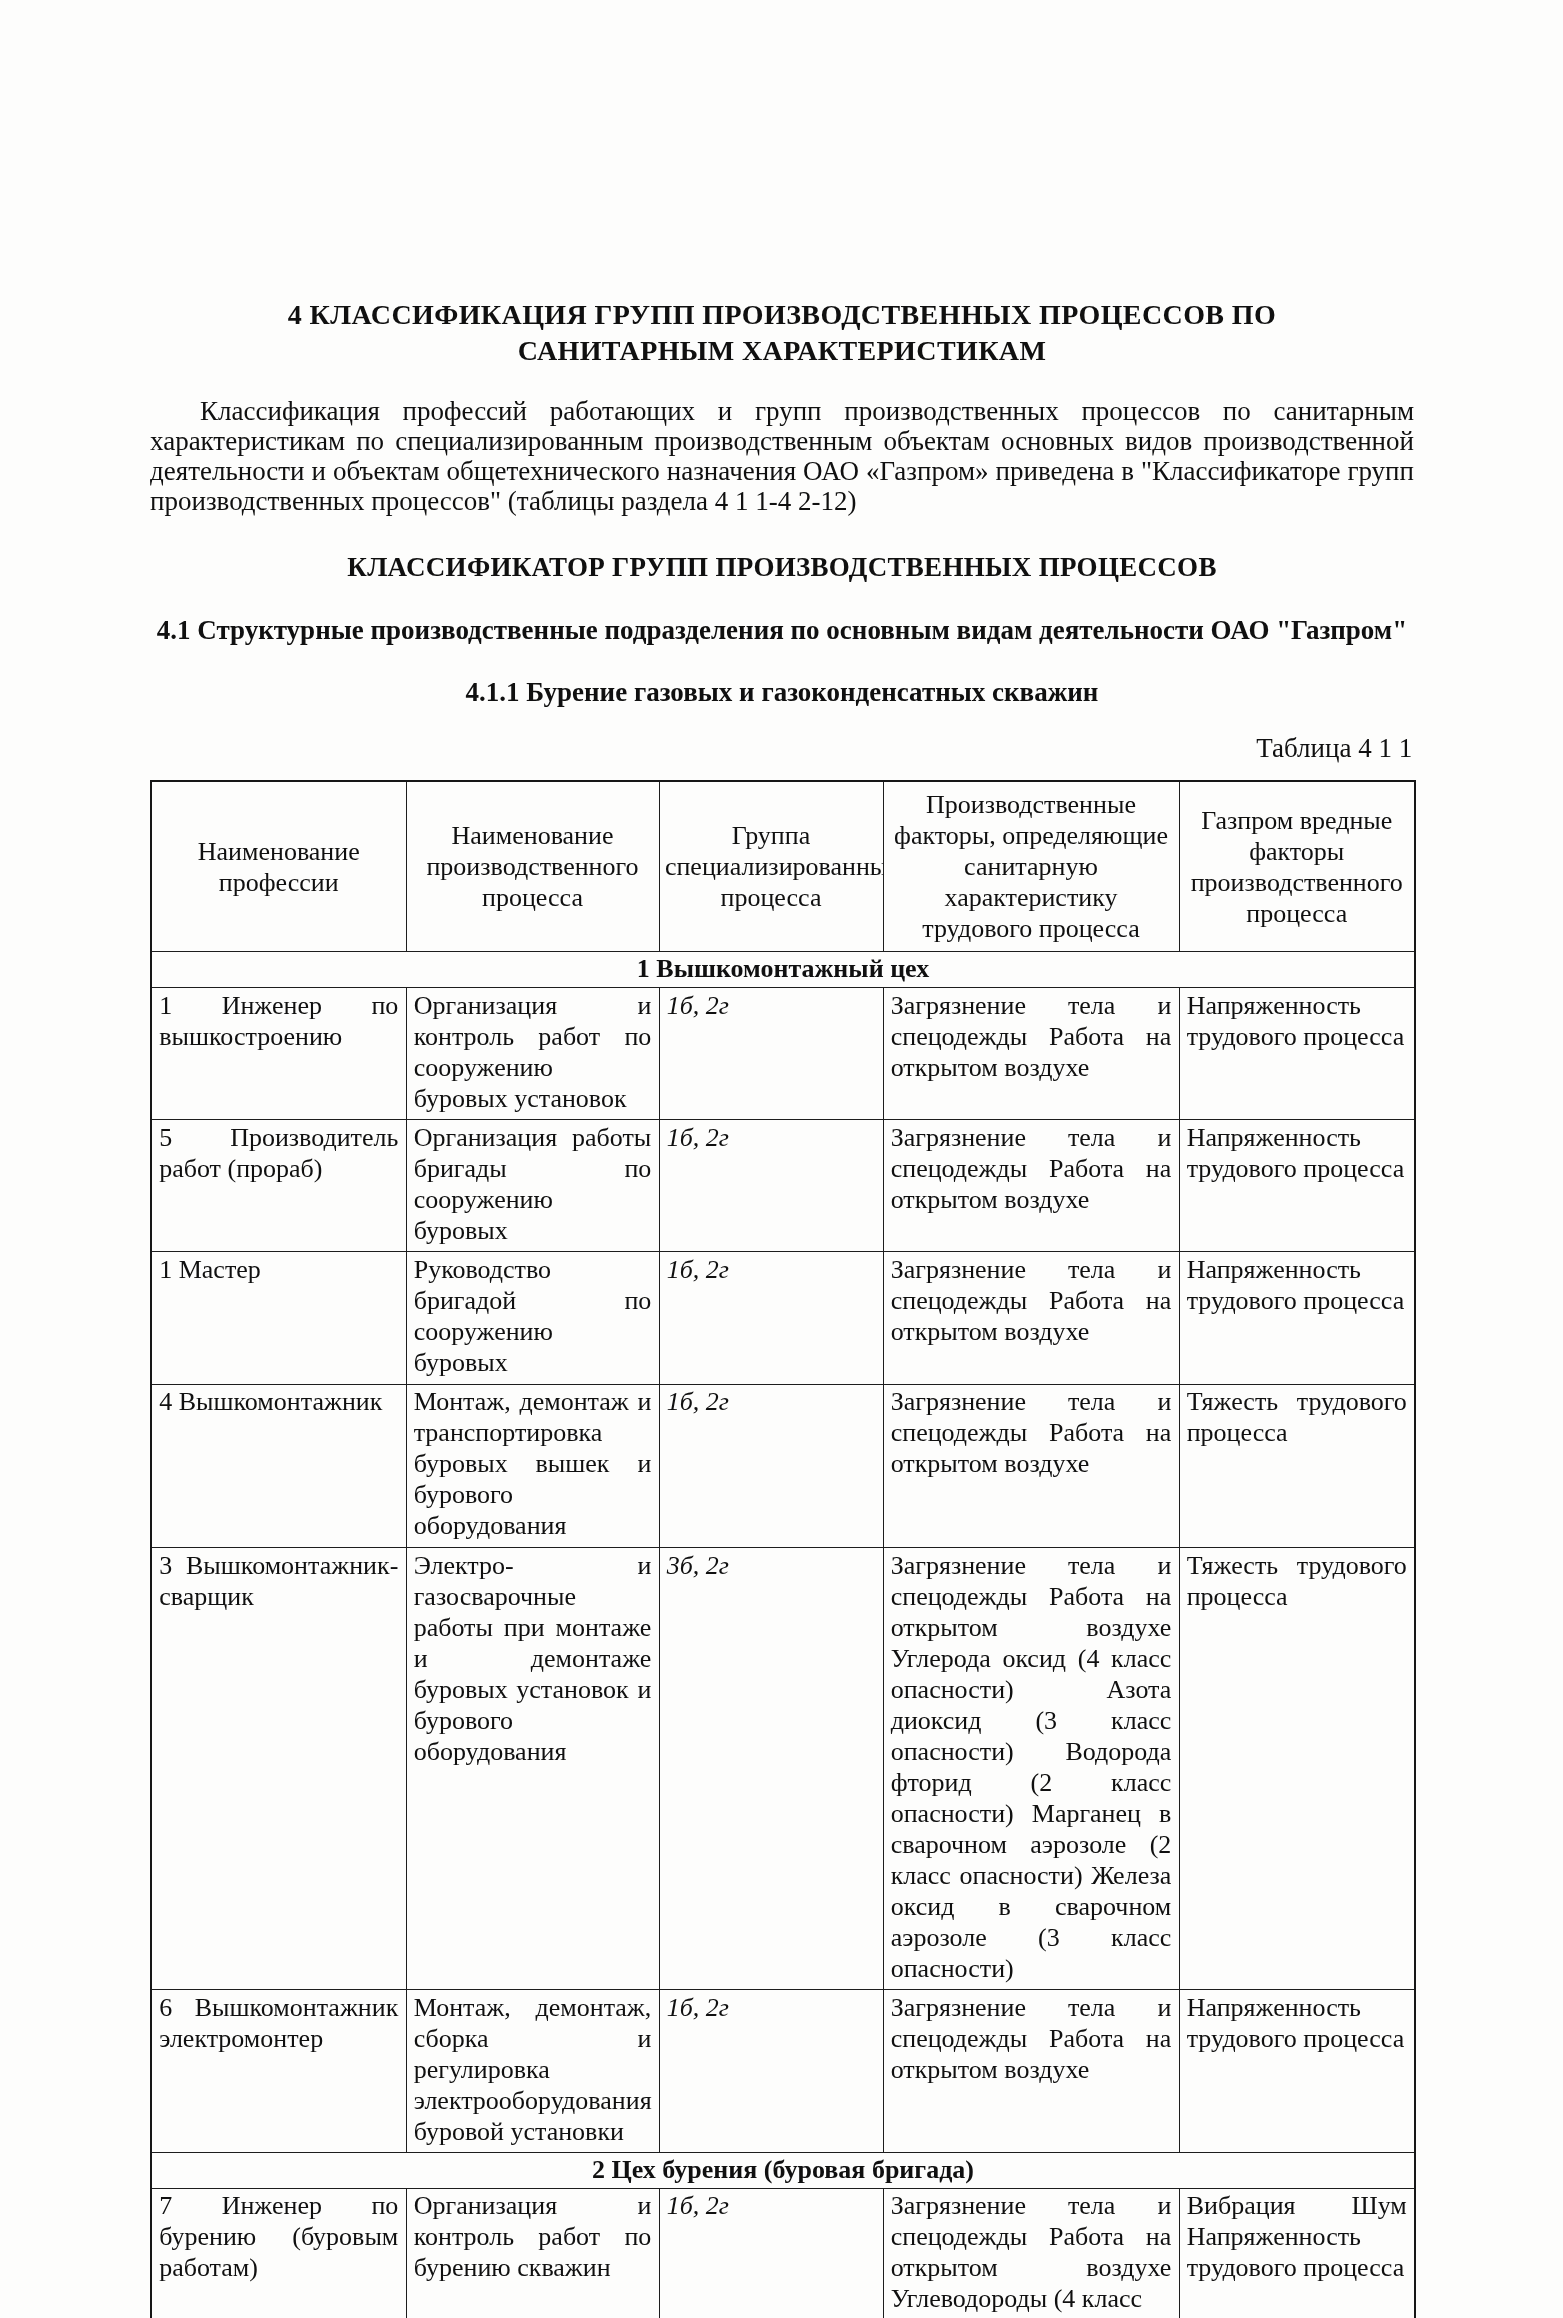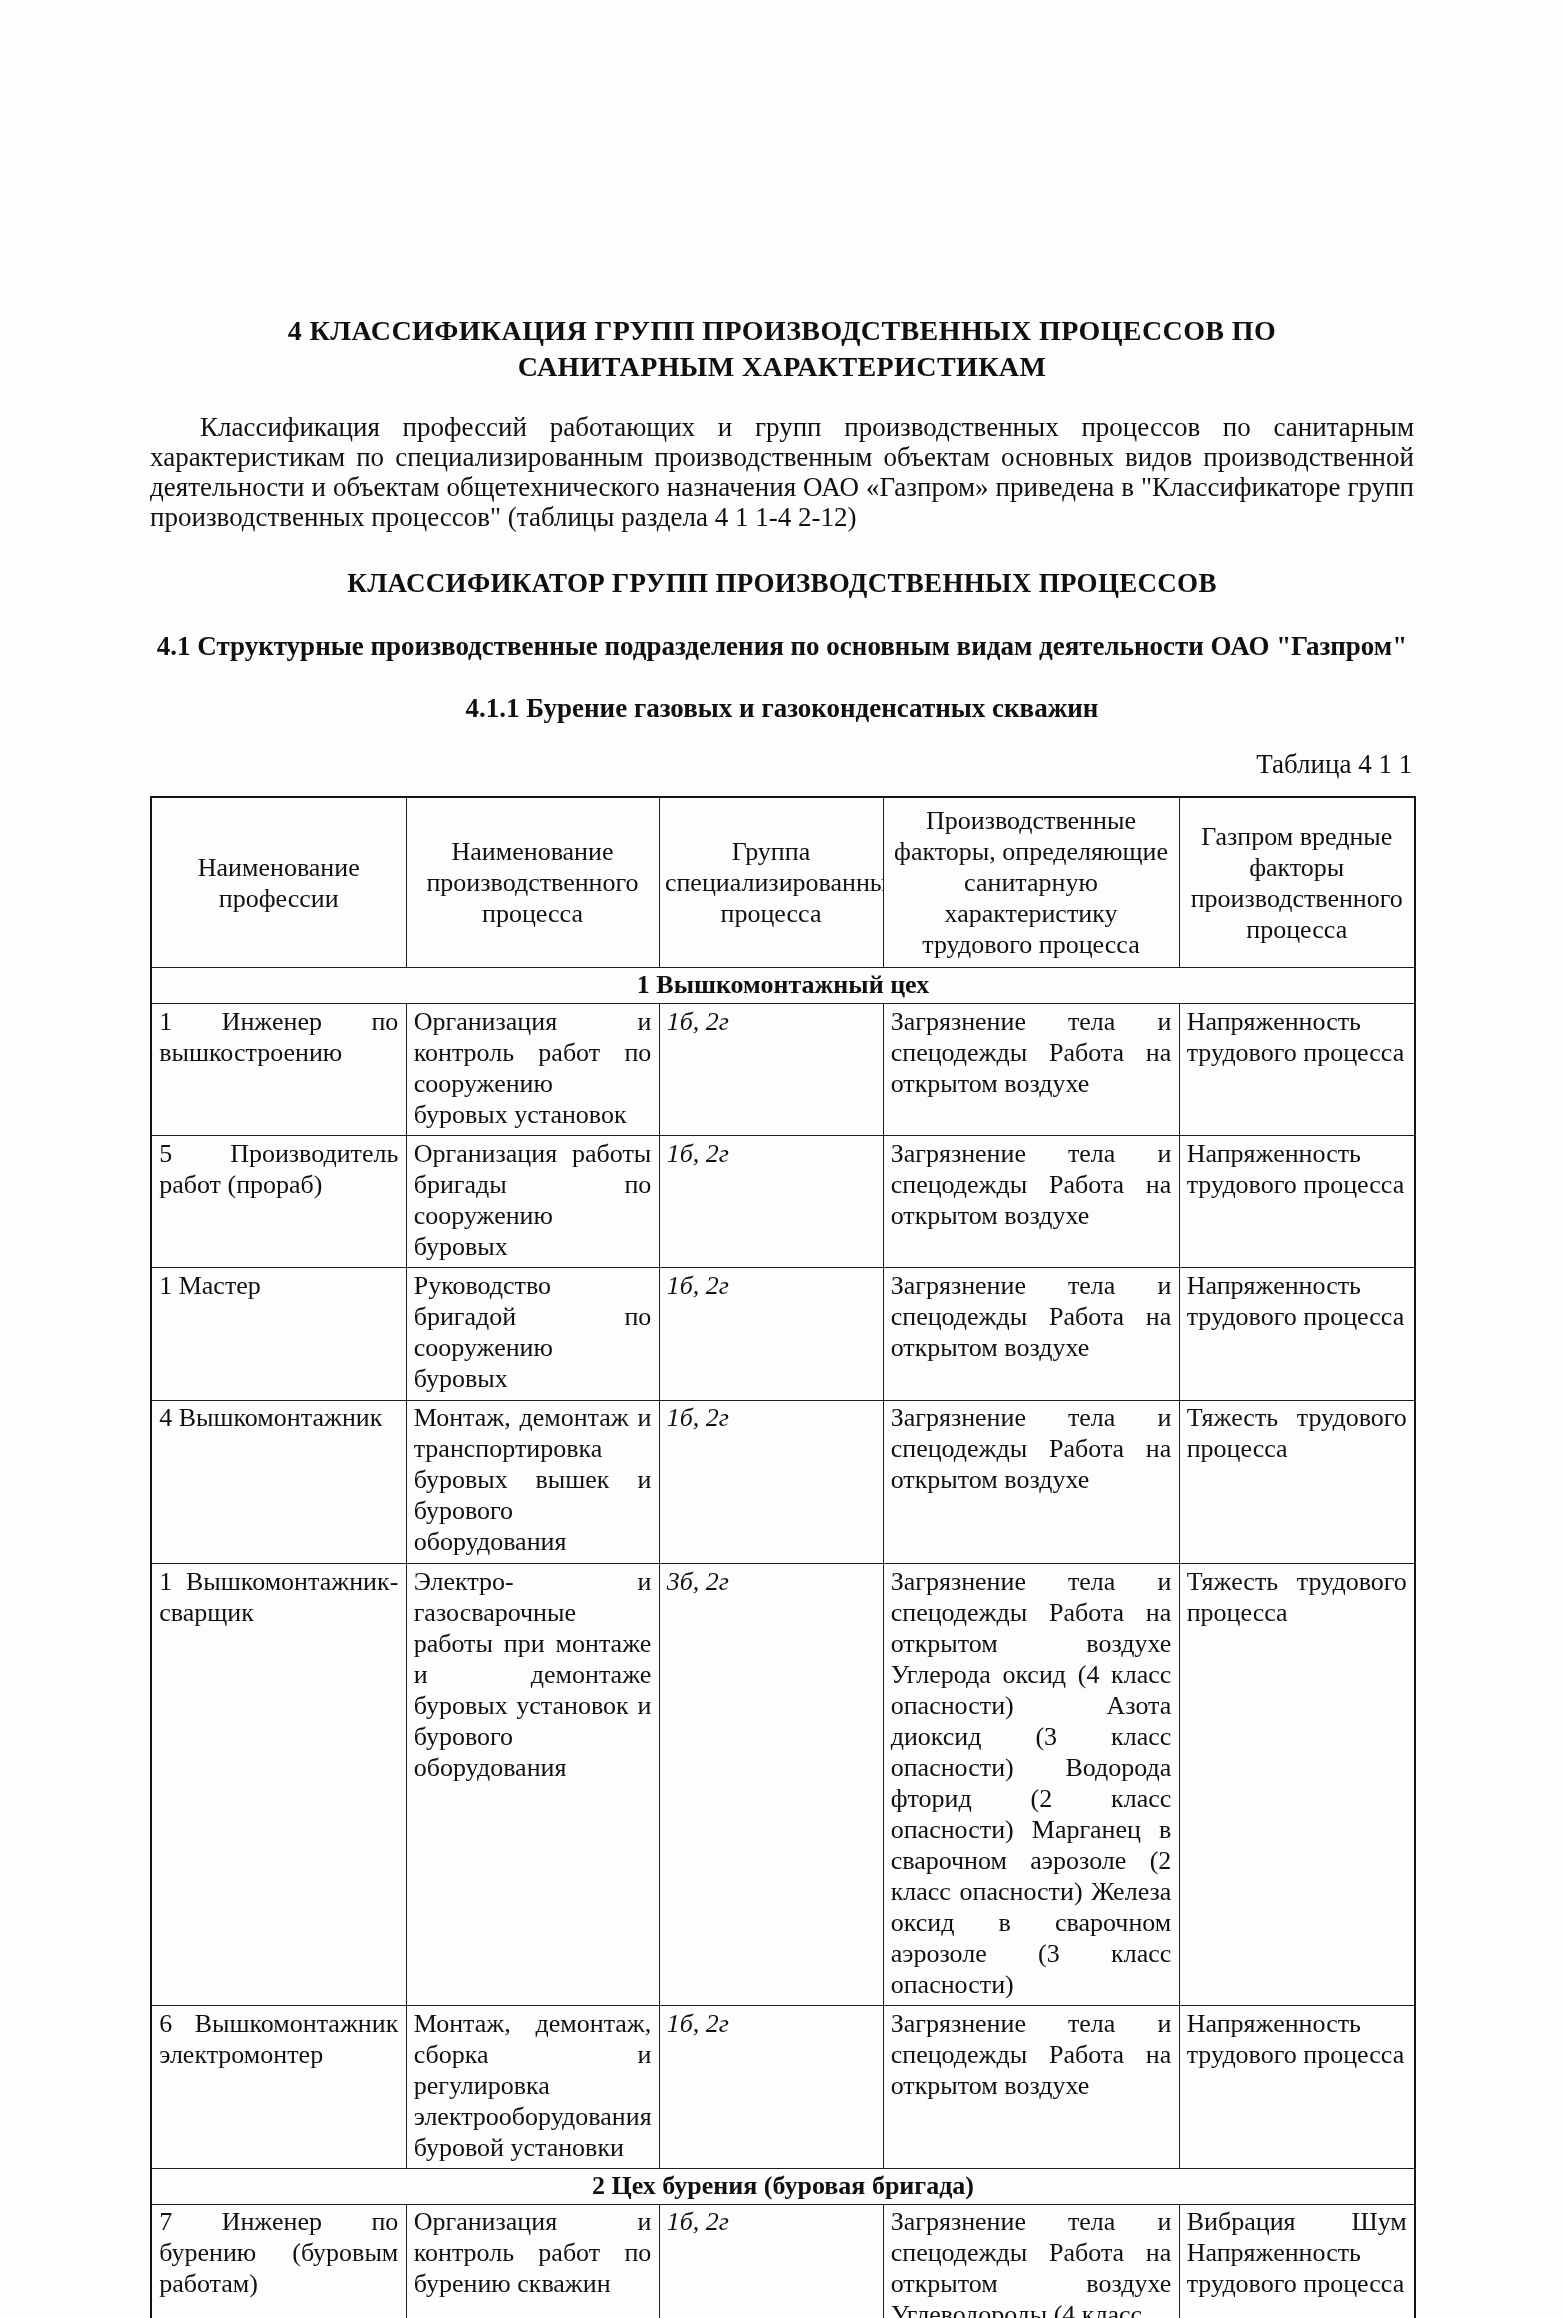--- a/index.html
+++ b/index.html
@@ -20,21 +20,21 @@
     background: #fdfdfc;
     overflow: hidden;
   }
   .content {
     position: absolute;
     left: 150px;
     top: 297px;
     width: 1264px;
   }
   h1.doc-title {
-    margin: 16px;
+    margin: 0;
     padding: 0 27px;
     font-size: 28px;
     line-height: 36px;
     font-weight: bold;
     text-align: center;
     letter-spacing: 0.4px;
   }
   p.intro {
     margin: 27px 0 0 0;
     text-indent: 50px;
@@ -166,21 +166,21 @@
             <td class="col4">Напряженность трудового процесса</td>
           </tr>
           <tr>
             <td class="col0">4 Вышкомонтажник</td>
             <td class="col1">Монтаж, демонтаж и транспортировка буровых вышек и бурового оборудования</td>
             <td class="col2">1б, 2г</td>
             <td class="col3">Загрязнение тела и спецодежды Работа на открытом воздухе</td>
             <td class="col4">Тяжесть трудового процесса</td>
           </tr>
           <tr>
-            <td class="col0">1 Вышкомонтажник-сварщик</td>
+            <td class="col0">3 Вышкомонтажник-сварщик</td>
             <td class="col1">Электро- и газосварочные работы при монтаже и демонтаже буровых установок и бурового оборудования</td>
             <td class="col2">3б, 2г</td>
             <td class="col3">Загрязнение тела и спецодежды Работа на открытом воздухе Углерода оксид (4 класс опасности) Азота диоксид (3 класс опасности) Водорода фторид (2 класс опасности) Марганец в сварочном аэрозоле (2 класс опасности) Железа оксид в сварочном аэрозоле (3 класс опасности)</td>
             <td class="col4">Тяжесть трудового процесса</td>
           </tr>
           <tr>
             <td class="col0">6 Вышкомонтажник электромонтер</td>
             <td class="col1">Монтаж, демонтаж, сборка и регулировка электрооборудования буровой установки</td>
             <td class="col2">1б, 2г</td>
             <td class="col3">Загрязнение тела и спецодежды Работа на открытом воздухе</td>

